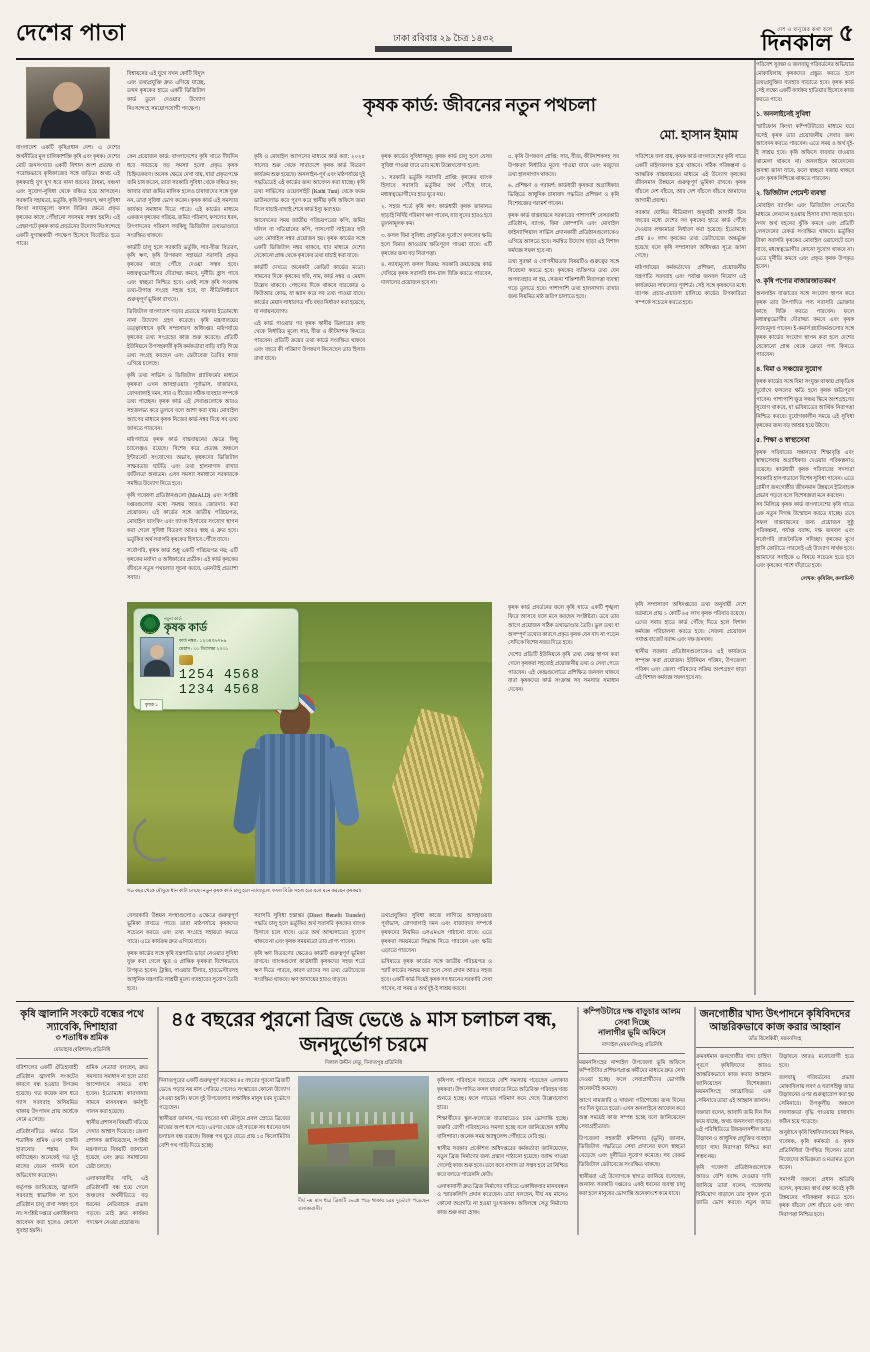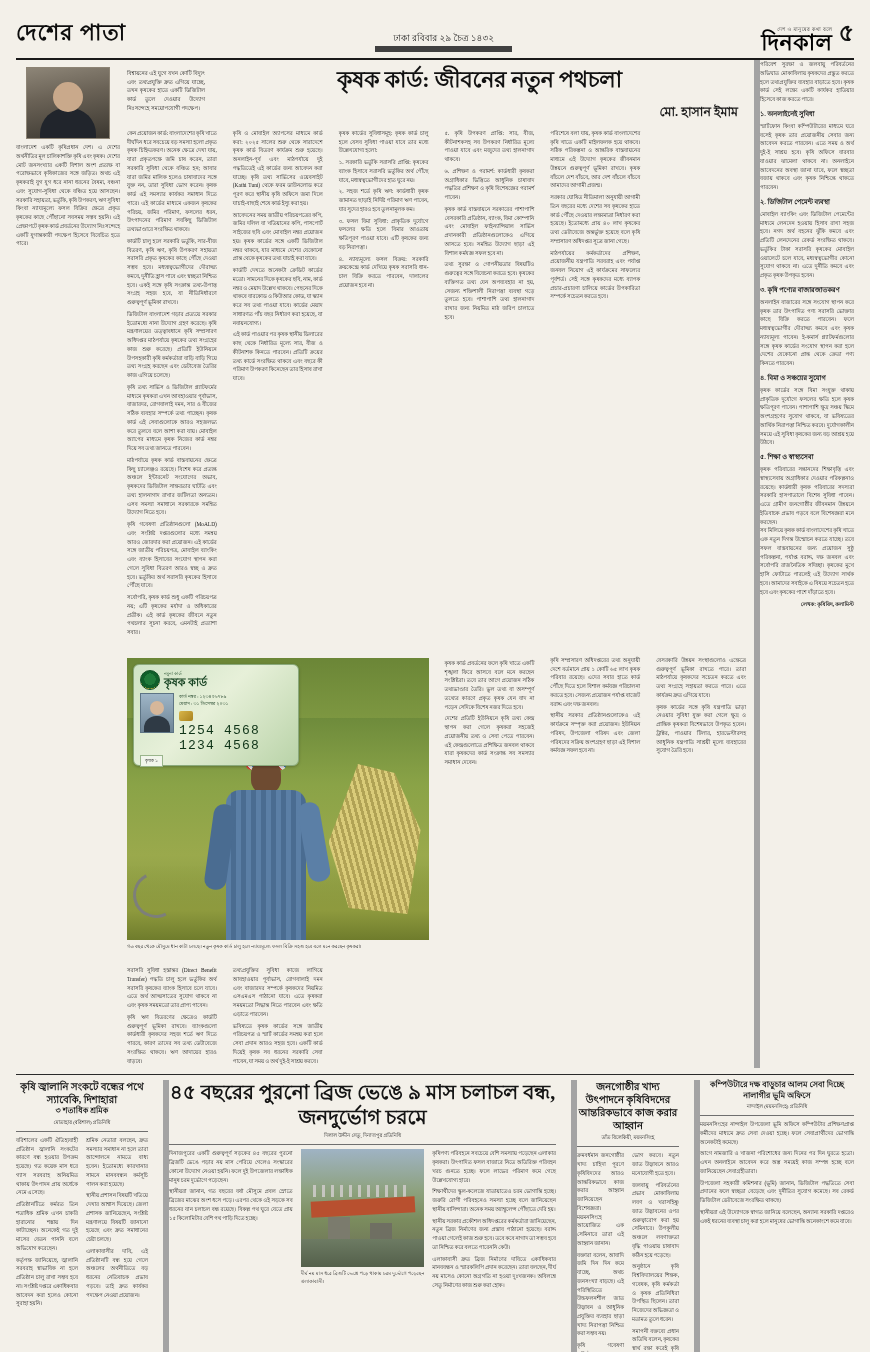--- a/index.html
+++ b/index.html
@@ -124,38 +124,39 @@
   .headline-row { display: flex; gap: 8px; }
   .headline-intro {
     width: 78px;
     font-size: 5.4px;
     line-height: 1.6;
     text-align: justify;
     padding-top: 2px;
   }
   .headline-block { flex: 1; text-align: center; }
   .headline {
-    font-size: 22px;
+    font-size: 18px;
     font-weight: bold;
     line-height: 1.18;
     color: #111;
     letter-spacing: -.2px;
+    margin-top: 28px;
   }
   .byline {
     font-size: 12.5px;
     font-weight: bold;
     text-align: right;
     margin-top: 10px;
     padding-right: 8px;
     color: #1a1a1a;
   }
 
   .lead-cols {
     display: grid;
-    grid-template-columns: repeat(6, 1fr);
+    grid-template-columns: repeat(5, 1fr);
     gap: 16px;
     margin-top: 6px;
   }
 
   
   .rail { width: 100px; }
 
   .top-wrap { display: flex; gap: 8px; }
 
   
@@ -282,21 +283,21 @@
   }
 
   
   .rule { border-top: 1px solid #2a2a2a; margin: 6px 0 5px 0; }
   .thin-rule { border-top: 1px solid #6f6f6f; margin: 4px 0; }
 
   
   .bottom {
     display: grid;
     grid-template-columns: 132px 1fr 108px 160px;
-    gap: 15px;
+    gap: 9px;
     margin-top: 4px;
   }
   .bheadline-sm {
     font-size: 10px;
     font-weight: bold;
     line-height: 1.3;
     text-align: center;
   }
   .bheadline-xs {
     font-size: 8px;
@@ -338,21 +339,21 @@
   .bridge-photo .pier2 {
     position:absolute; bottom:0; right:26%; width:22px; height:44px; background:#6f6f62;
   }
   .bridge-photo .water {
     position:absolute; left:0; right:0; bottom:0; height:28px;
     background: linear-gradient(180deg,#6d7b63,#54604b);
   }
   .two-col { column-count: 2; column-gap: 8px; }
   .three-col { column-count: 3; column-gap: 8px; }
 
-  .colrule { border-left: 6px solid #a3a3a3; }
+  .colrule { border-left: 2px solid #a3a3a3; }
 </style>
 </head>
 <body>
 
 <div class="page">
 
   <div class="masthead">
     <div class="masthead-left">দেশের পাতা</div>
     <div class="masthead-center">
       <div class="bn-date">ঢাকা রবিবার ২৯ চৈত্র ১৪৩২</div>
@@ -546,40 +547,40 @@
         </div>
         <p class="photo-caption">দীর্ঘ নয় মাস ধরে ব্রিজটি ভেঙে পড়ে থাকায় চরম দুর্ভোগে পড়েছেন এলাকাবাসী।</p>
         <p>কৃষিপণ্য পরিবহনে সবচেয়ে বেশি সমস্যায় পড়েছেন এলাকার কৃষকরা। উৎপাদিত ফসল বাজারে নিতে অতিরিক্ত পরিবহন খরচ গুনতে হচ্ছে। ফলে লাভের পরিমাণ কমে গেছে উল্লেখযোগ্য হারে।</p>
         <p>শিক্ষার্থীদের স্কুল-কলেজে যাতায়াতেও চরম ভোগান্তি হচ্ছে। জরুরি রোগী পরিবহনেও সমস্যা হচ্ছে বলে জানিয়েছেন স্থানীয় বাসিন্দারা। অনেক সময় অ্যাম্বুলেন্স পৌঁছাতে দেরি হয়।</p>
         <p>স্থানীয় সরকার প্রকৌশল অধিদপ্তরের কর্মকর্তারা জানিয়েছেন, নতুন ব্রিজ নির্মাণের জন্য প্রস্তাব পাঠানো হয়েছে। বরাদ্দ পাওয়া গেলেই কাজ শুরু হবে। তবে কবে নাগাদ তা সম্ভব হবে তা নিশ্চিত করে বলতে পারেননি কেউ।</p>
         <p>এলাকাবাসী দ্রুত ব্রিজ নির্মাণের দাবিতে একাধিকবার মানববন্ধন ও স্মারকলিপি প্রদান করেছেন। তারা বলছেন, দীর্ঘ নয় মাসেও কোনো অগ্রগতি না হওয়া দুঃখজনক। অবিলম্বে সেতু নির্মাণের কাজ শুরু করা হোক।</p>
       </div>
     </div>
 
     <div class="colrule">
+      <div class="bheadline-xs">কম্পিউটারে দক্ষ বাড়ুচার আলম সেবা দিচ্ছে</div>
+      <div class="bheadline-xs">নালাগীর ভূমি অফিসে</div>
+      <div class="bbyline">নান্দাইল (ময়মনসিংহ) প্রতিনিধি</div>
+      <div class="thin-rule"></div>
+      <div class="jtext">
+        <p>ময়মনসিংহের নান্দাইল উপজেলা ভূমি অফিসে কম্পিউটার প্রশিক্ষণপ্রাপ্ত কর্মীদের মাধ্যমে দ্রুত সেবা দেওয়া হচ্ছে। ফলে সেবাপ্রার্থীদের ভোগান্তি অনেকটাই কমেছে।</p>
+        <p>আগে নামজারি ও খাজনা পরিশোধের জন্য দিনের পর দিন ঘুরতে হতো। এখন অনলাইনে আবেদন করে অল্প সময়েই কাজ সম্পন্ন হচ্ছে বলে জানিয়েছেন সেবাগ্রহীতারা।</p>
+        <p>উপজেলা সহকারী কমিশনার (ভূমি) জানান, ডিজিটাল পদ্ধতিতে সেবা প্রদানের ফলে স্বচ্ছতা বেড়েছে এবং দুর্নীতির সুযোগ কমেছে। সব রেকর্ড ডিজিটাল ডেটাবেজে সংরক্ষিত থাকছে।</p>
+        <p>স্থানীয়রা এই উদ্যোগকে স্বাগত জানিয়ে বলেছেন, অন্যান্য সরকারি দপ্তরেও একই ধরনের ব্যবস্থা চালু করা হলে মানুষের ভোগান্তি অনেকাংশে কমে যাবে।</p>
+      </div>
+    </div>
+
+    <div class="colrule">
       <div class="bheadline-sm">জনগোষ্ঠীর খাদ্য উৎপাদনে কৃষিবিদদের আন্তরিকভাবে কাজ করার আহ্বান</div>
       <div class="bbyline">তাঁত বিলেকিয়ী, ময়মনসিংহ</div>
       <div class="thin-rule"></div>
       <div class="jtext two-col">
         <p>ক্রমবর্ধমান জনগোষ্ঠীর খাদ্য চাহিদা পূরণে কৃষিবিদদের আরও আন্তরিকভাবে কাজ করার আহ্বান জানিয়েছেন বিশেষজ্ঞরা। ময়মনসিংহে আয়োজিত এক সেমিনারে তারা এই আহ্বান জানান।</p>
         <p>বক্তারা বলেন, আবাদি জমি দিন দিন কমে যাচ্ছে, অথচ জনসংখ্যা বাড়ছে। এই পরিস্থিতিতে উচ্চফলনশীল জাত উদ্ভাবন ও আধুনিক প্রযুক্তির ব্যবহার ছাড়া খাদ্য নিরাপত্তা নিশ্চিত করা সম্ভব নয়।</p>
         <p>কৃষি গবেষণা প্রতিষ্ঠানগুলোকে আরও বেশি বরাদ্দ দেওয়ার দাবি জানিয়ে তারা বলেন, গবেষণায় বিনিয়োগ বাড়ালে তার সুফল পুরো জাতি ভোগ করবে। নতুন জাত উদ্ভাবনে আরও মনোযোগী হতে হবে।</p>
         <p>জলবায়ু পরিবর্তনের প্রভাব মোকাবিলায় লবণ ও খরাসহিষ্ণু জাত উদ্ভাবনের ওপর গুরুত্বারোপ করা হয় সেমিনারে। উপকূলীয় অঞ্চলে লবণাক্ততা বৃদ্ধি পাওয়ায় চাষাবাদ কঠিন হয়ে পড়েছে।</p>
         <p>অনুষ্ঠানে কৃষি বিশ্ববিদ্যালয়ের শিক্ষক, গবেষক, কৃষি কর্মকর্তা ও কৃষক প্রতিনিধিরা উপস্থিত ছিলেন। তারা নিজেদের অভিজ্ঞতা ও মতামত তুলে ধরেন।</p>
         <p>সমাপনী বক্তব্যে প্রধান অতিথি বলেন, কৃষকের স্বার্থ রক্ষা করেই কৃষি উন্নয়নের পরিকল্পনা করতে হবে। কৃষক বাঁচলে দেশ বাঁচবে এবং খাদ্য নিরাপত্তা নিশ্চিত হবে।</p>
       </div>
     </div>
 
-    <div class="colrule">
-      <div class="bheadline-xs">কম্পিউটারে দক্ষ বাড়ুচার আলম সেবা দিচ্ছে</div>
-      <div class="bheadline-xs">নালাগীর ভূমি অফিসে</div>
-      <div class="bbyline">নান্দাইল (ময়মনসিংহ) প্রতিনিধি</div>
-      <div class="thin-rule"></div>
-      <div class="jtext">
-        <p>ময়মনসিংহের নান্দাইল উপজেলা ভূমি অফিসে কম্পিউটার প্রশিক্ষণপ্রাপ্ত কর্মীদের মাধ্যমে দ্রুত সেবা দেওয়া হচ্ছে। ফলে সেবাপ্রার্থীদের ভোগান্তি অনেকটাই কমেছে।</p>
-        <p>আগে নামজারি ও খাজনা পরিশোধের জন্য দিনের পর দিন ঘুরতে হতো। এখন অনলাইনে আবেদন করে অল্প সময়েই কাজ সম্পন্ন হচ্ছে বলে জানিয়েছেন সেবাগ্রহীতারা।</p>
-        <p>উপজেলা সহকারী কমিশনার (ভূমি) জানান, ডিজিটাল পদ্ধতিতে সেবা প্রদানের ফলে স্বচ্ছতা বেড়েছে এবং দুর্নীতির সুযোগ কমেছে। সব রেকর্ড ডিজিটাল ডেটাবেজে সংরক্ষিত থাকছে।</p>
-        <p>স্থানীয়রা এই উদ্যোগকে স্বাগত জানিয়ে বলেছেন, অন্যান্য সরকারি দপ্তরেও একই ধরনের ব্যবস্থা চালু করা হলে মানুষের ভোগান্তি অনেকাংশে কমে যাবে।</p>
-      </div>
-    </div>
-
   </div>
 </div>
 
 </body></html>

